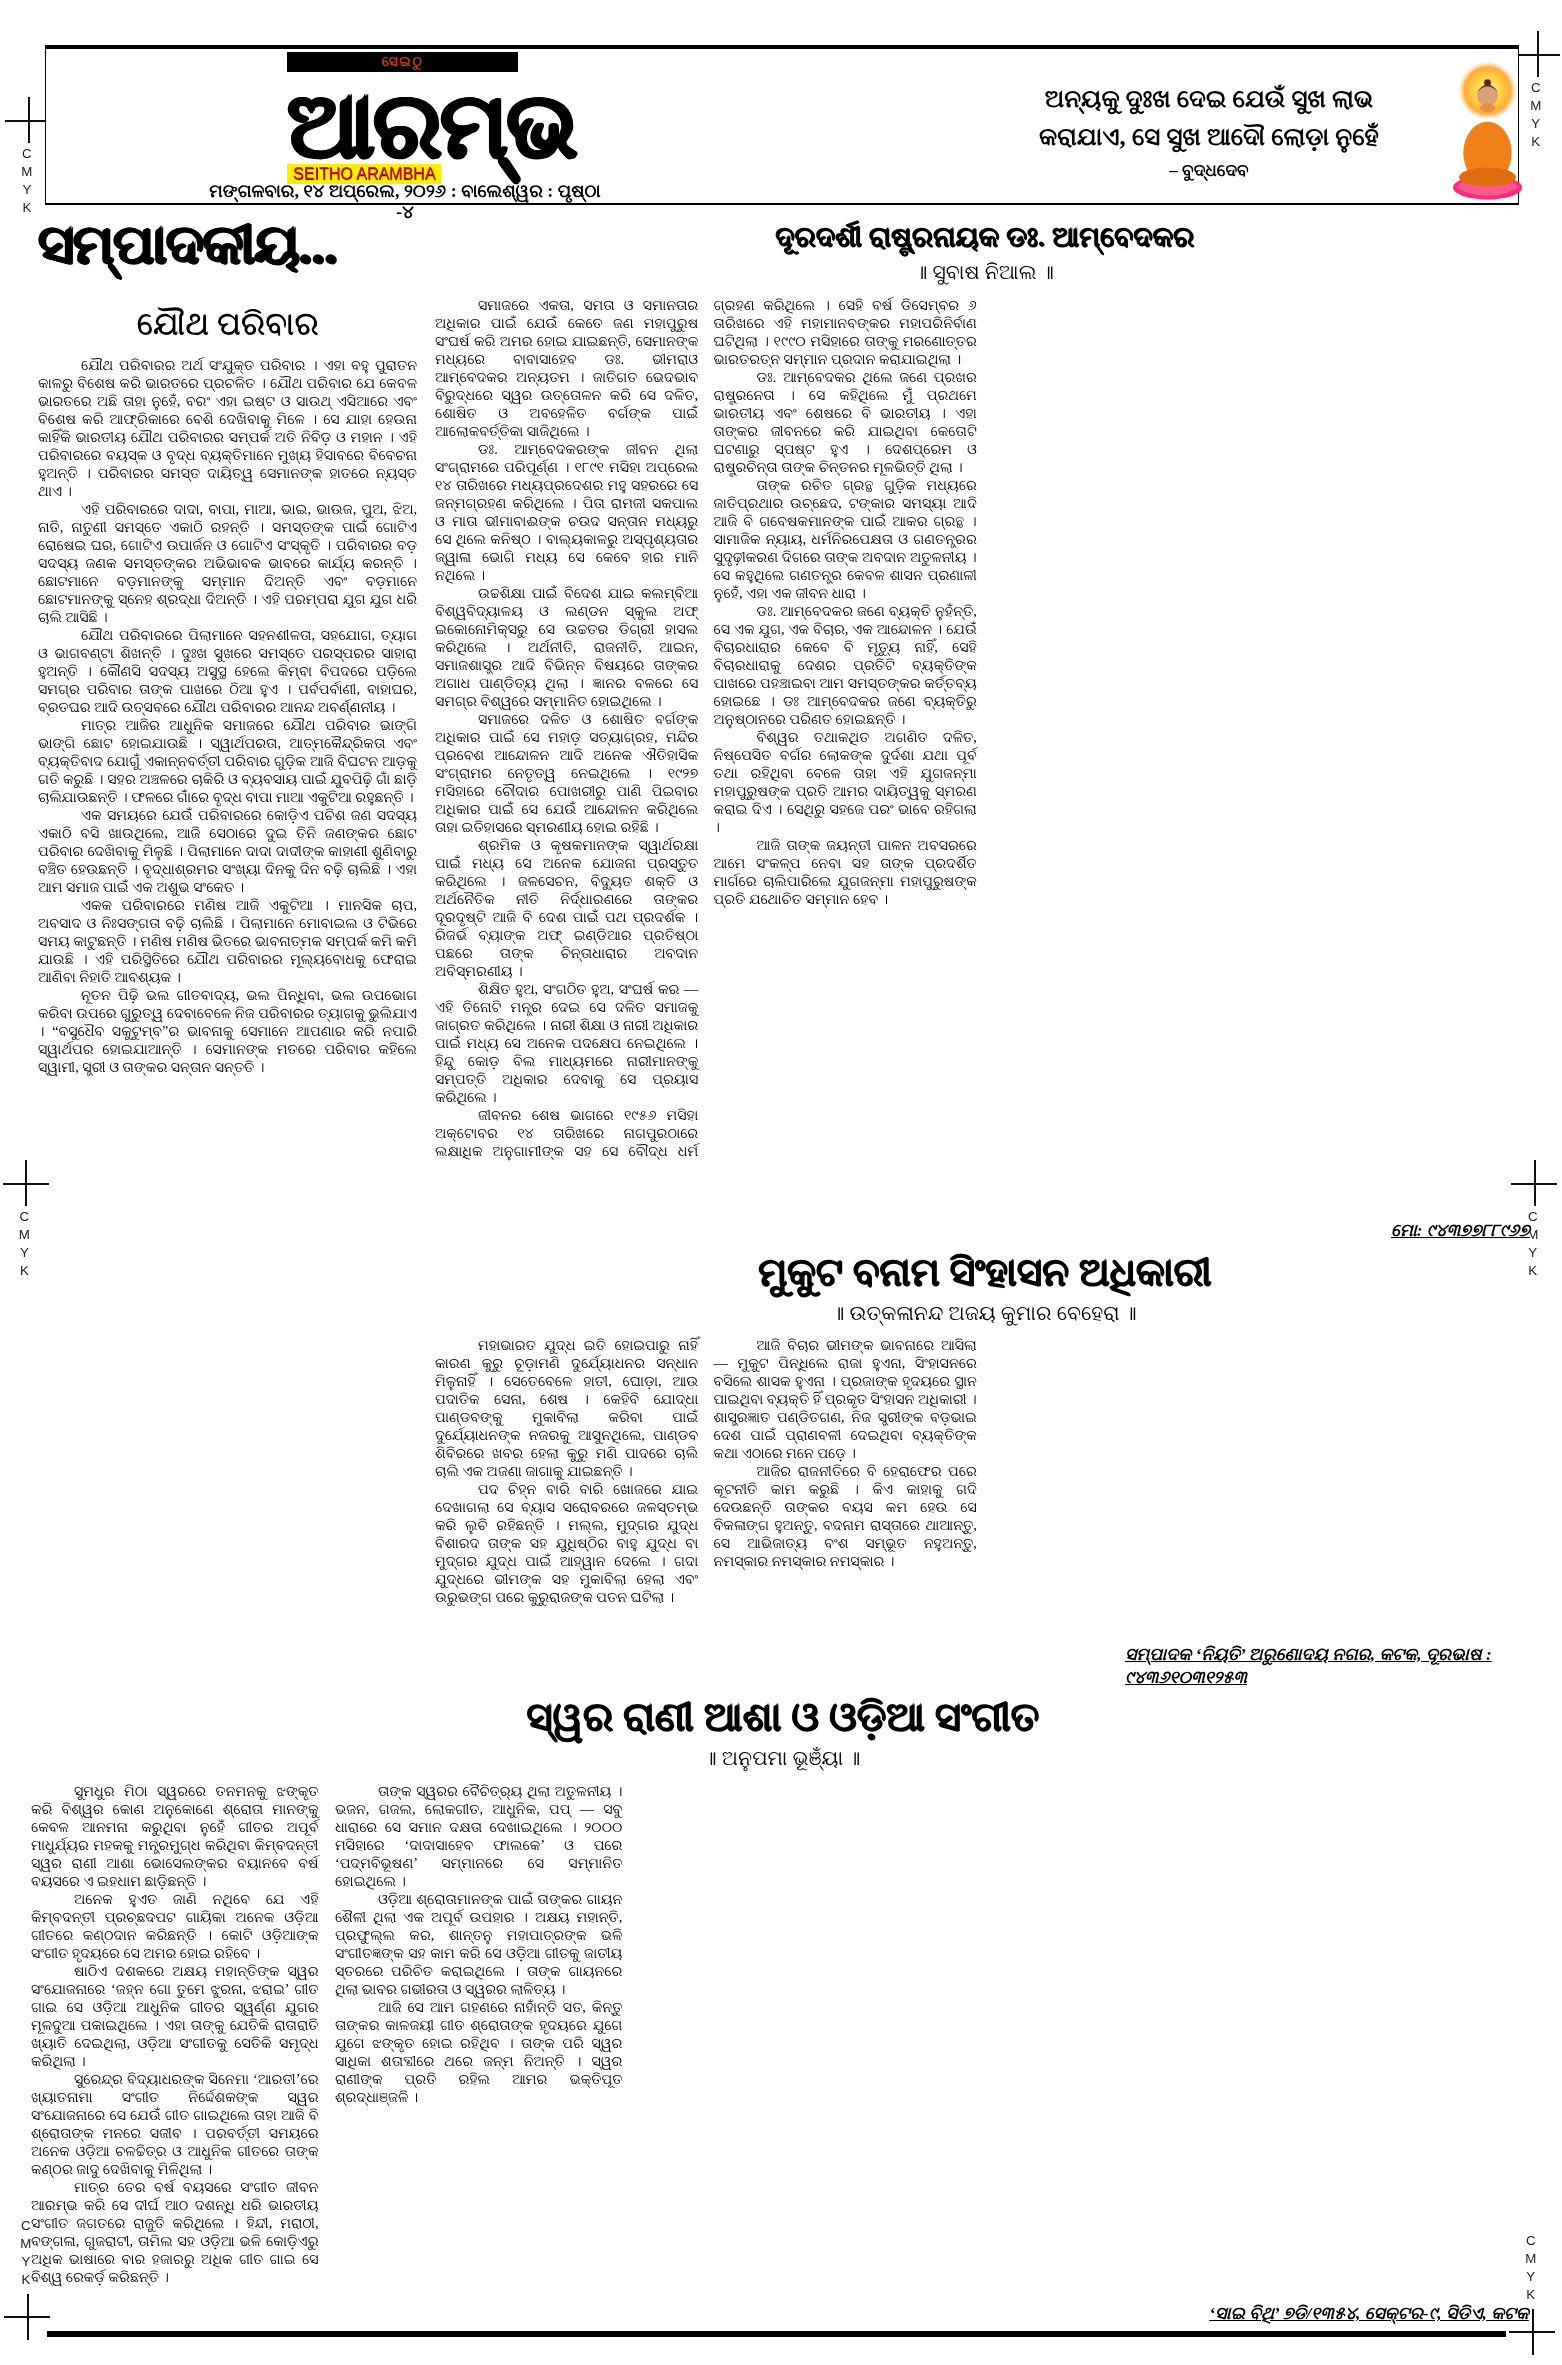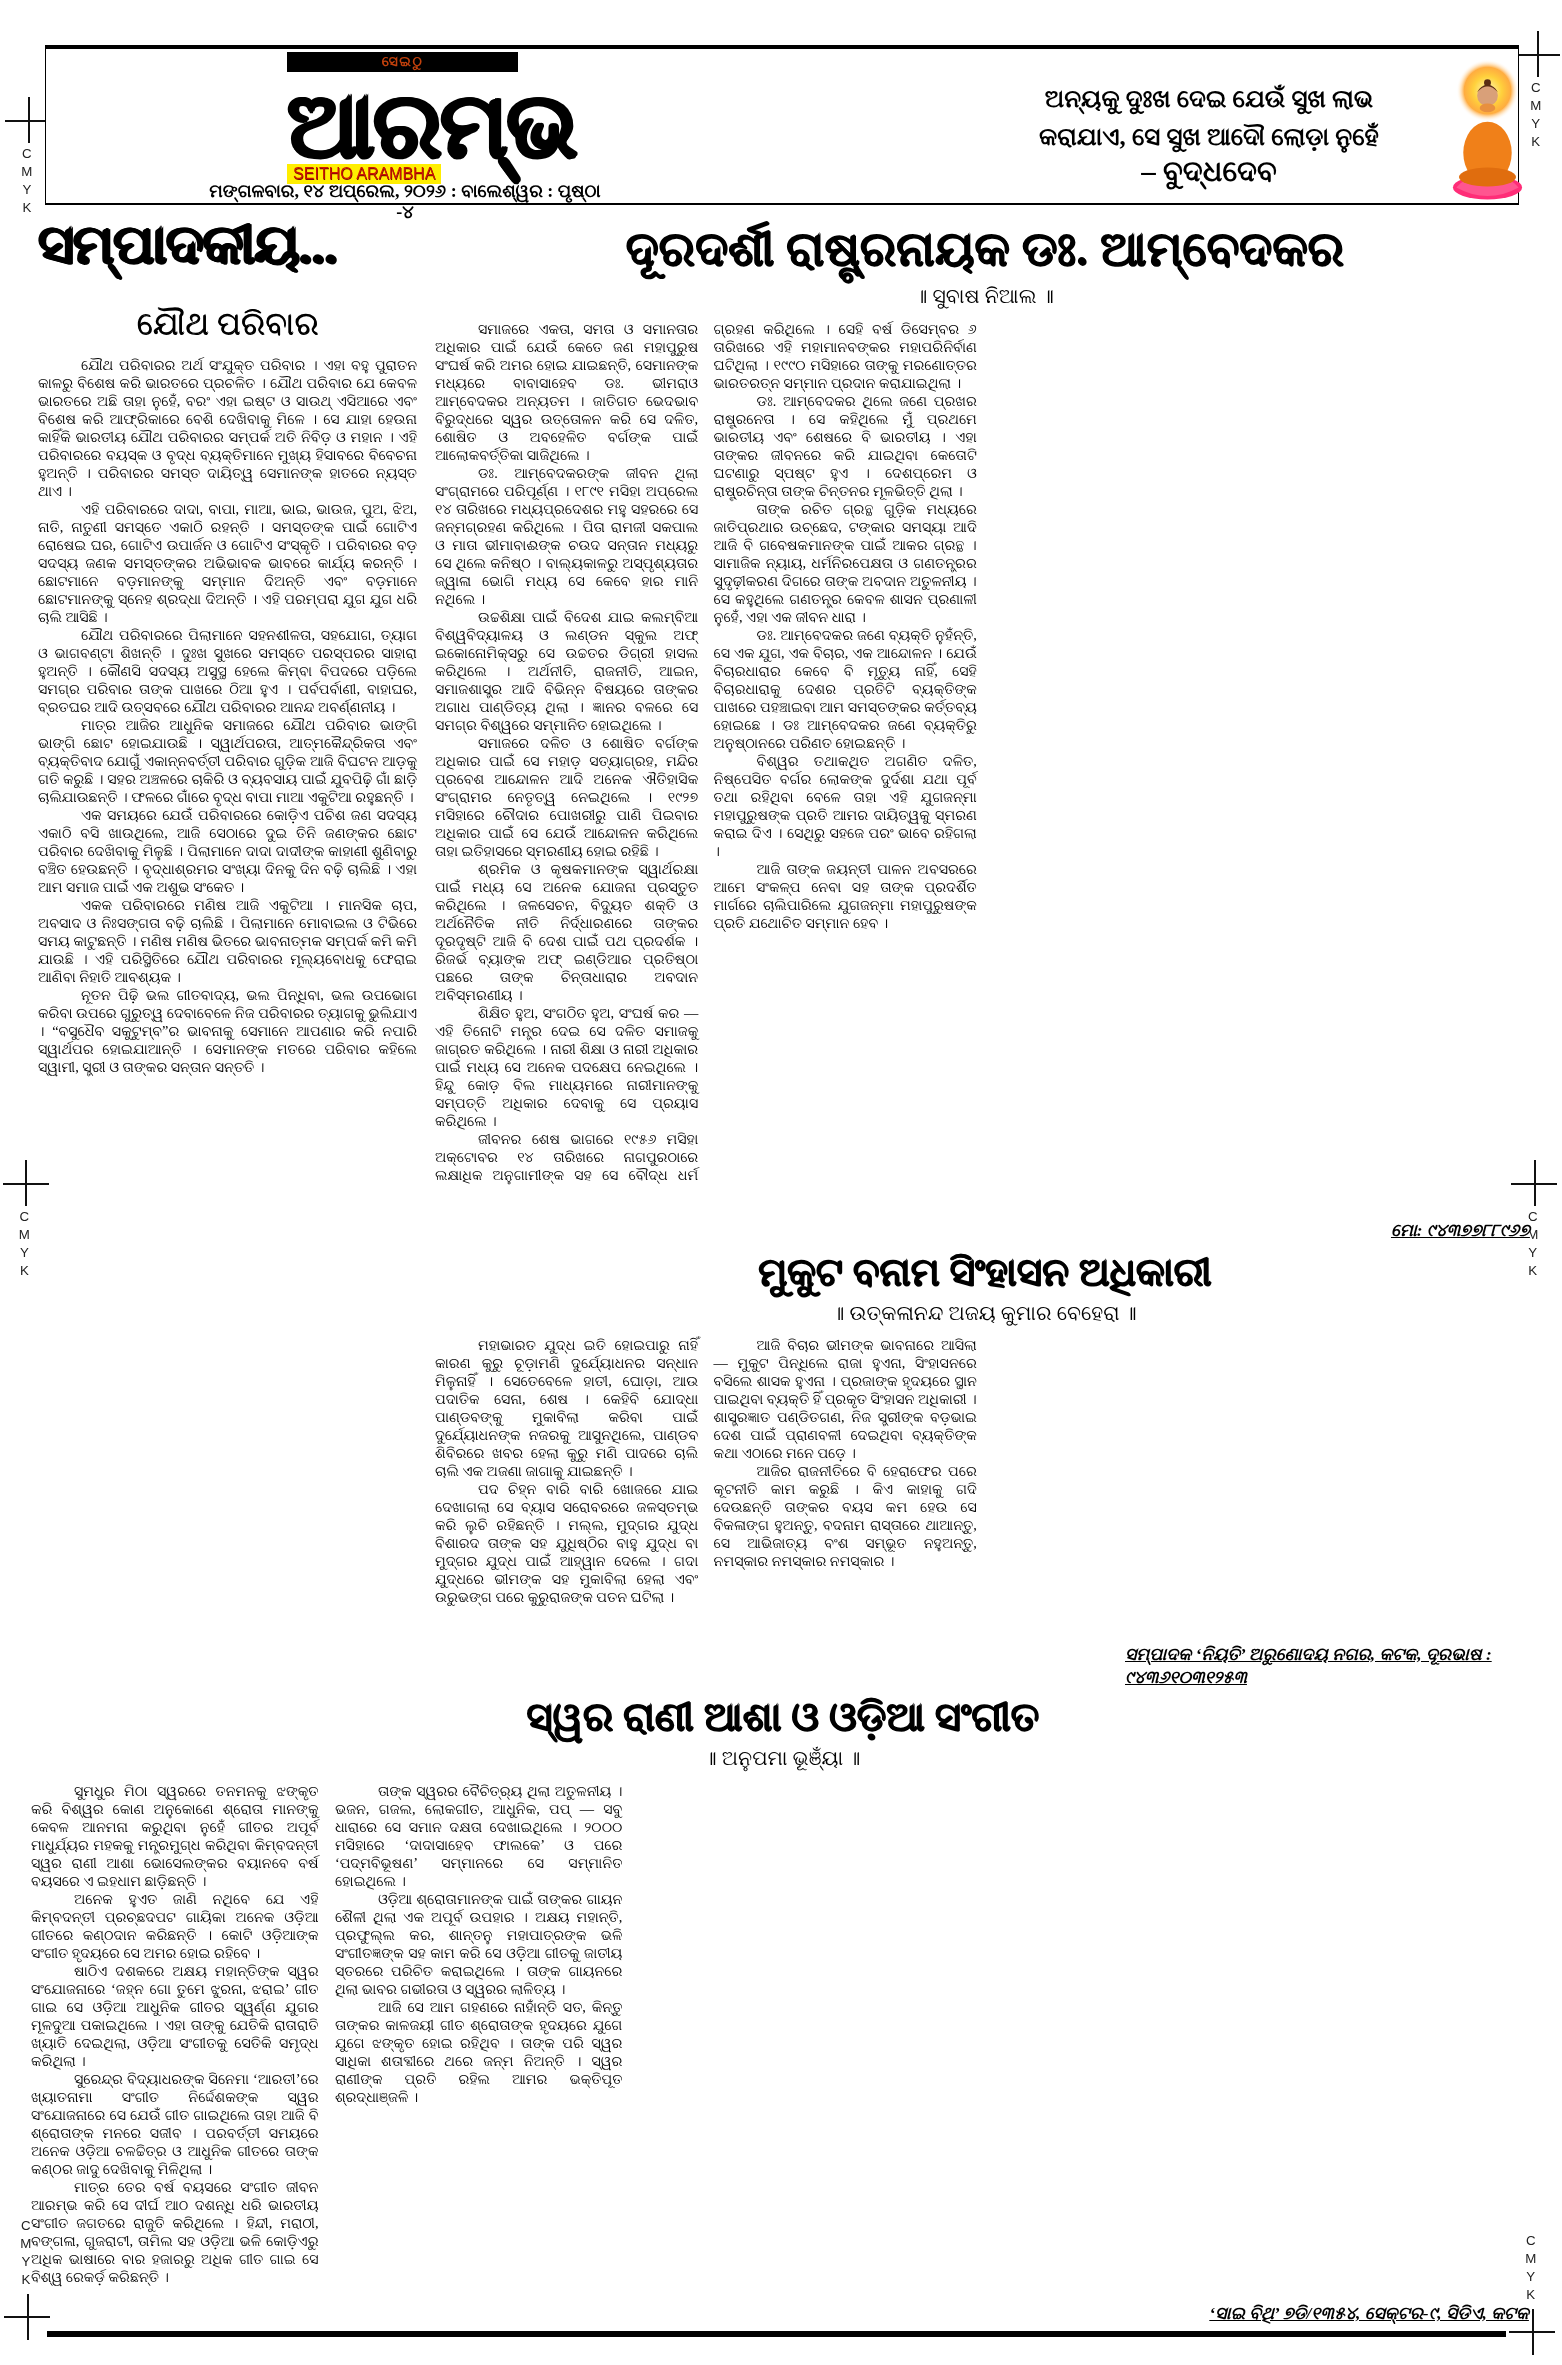--- a/index.html
+++ b/index.html
@@ -21,21 +21,21 @@
                letter-spacing:1.5px;width:100%;}
   .mast-logo{font-size:91px;line-height:108px;font-weight:bold;letter-spacing:-2px;
              text-shadow:1.5px 0 0 #000,-1.5px 0 0 #000,0 1.5px 0 #000;}
   .mast-tagline{position:absolute;left:0px;top:112px;background:#ffee00;color:#cc1500;
                 font-family:"Liberation Sans",sans-serif;font-weight:normal;font-size:16px;
                 padding:1px 6.1px;text-shadow:0.5px 0.5px 0 #7a0c00;}
   .date-line{position:absolute;left:154px;top:132px;width:410px;text-align:center;
              font-size:18px;font-weight:bold;}
   .quote{position:absolute;left:907px;top:31px;width:512px;text-align:center;
          font-weight:bold;font-size:24.6px;line-height:38px;}
-  .quote-attr{font-size:29px;line-height:30px;}
+  .quote-attr{font-size:17px;line-height:30px;}
   .buddha{position:absolute;left:1398px;top:7.2px;width:87px;height:147px;}
   
   .ed-title{font-size:55px;font-weight:bold;letter-spacing:-1px;line-height:1.1;
             text-shadow:1.5px 1px 0 #000,-1px 0 0 #000;}
   .art-headline{text-align:center;font-weight:bold;text-shadow:1px 0.5px 0 #000;}
   .byline{text-align:center;font-weight:normal;font-size:20.5px;margin-top:7.2px;}
   .subhead{text-align:center;font-weight:normal;font-size:32px;margin-top:29px;text-shadow:0.5px 0.5px 0 #000;}
   
   .bodytext{font-size:14.3px;line-height:18px;text-align:justify;overflow:hidden;}
   .bodytext p{margin:0;text-indent:43px;}
@@ -141,21 +141,21 @@
         <p>ଏହି ପରିବାରରେ ଦାଦା, ବାପା, ମାଆ, ଭାଇ, ଭାଉଜ, ପୁଅ, ଝିଅ, ନାତି, ନାତୁଣୀ ସମସ୍ତେ ଏକାଠି ରହନ୍ତି । ସମସ୍ତଙ୍କ ପାଇଁ ଗୋଟିଏ ରୋଷେଇ ଘର, ଗୋଟିଏ ଉପାର୍ଜନ ଓ ଗୋଟିଏ ସଂସ୍କୃତି । ପରିବାରର ବଡ଼ ସଦସ୍ୟ ଜଣକ ସମସ୍ତଙ୍କର ଅଭିଭାବକ ଭାବରେ କାର୍ଯ୍ୟ କରନ୍ତି । ଛୋଟମାନେ ବଡ଼ମାନଙ୍କୁ ସମ୍ମାନ ଦିଅନ୍ତି ଏବଂ ବଡ଼ମାନେ ଛୋଟମାନଙ୍କୁ ସ୍ନେହ ଶ୍ରଦ୍ଧା ଦିଅନ୍ତି । ଏହି ପରମ୍ପରା ଯୁଗ ଯୁଗ ଧରି ଚାଲି ଆସିଛି ।</p>
         <p>ଯୌଥ ପରିବାରରେ ପିଲାମାନେ ସହନଶୀଳତା, ସହଯୋଗ, ତ୍ୟାଗ ଓ ଭାଗବଣ୍ଟା ଶିଖନ୍ତି । ଦୁଃଖ ସୁଖରେ ସମସ୍ତେ ପରସ୍ପରର ସାହାରା ହୁଅନ୍ତି । କୌଣସି ସଦସ୍ୟ ଅସୁସ୍ଥ ହେଲେ କିମ୍ବା ବିପଦରେ ପଡ଼ିଲେ ସମଗ୍ର ପରିବାର ତାଙ୍କ ପାଖରେ ଠିଆ ହୁଏ । ପର୍ବପର୍ବାଣୀ, ବାହାଘର, ବ୍ରତଘର ଆଦି ଉତ୍ସବରେ ଯୌଥ ପରିବାରର ଆନନ୍ଦ ଅବର୍ଣ୍ଣନୀୟ ।</p>
         <p>ମାତ୍ର ଆଜିର ଆଧୁନିକ ସମାଜରେ ଯୌଥ ପରିବାର ଭାଙ୍ଗି ଭାଙ୍ଗି ଛୋଟ ହୋଇଯାଉଛି । ସ୍ୱାର୍ଥପରତା, ଆତ୍ମକୈନ୍ଦ୍ରିକତା ଏବଂ ବ୍ୟକ୍ତିବାଦ ଯୋଗୁଁ ଏକାନ୍ନବର୍ତ୍ତୀ ପରିବାର ଗୁଡ଼ିକ ଆଜି ବିଘଟନ ଆଡ଼କୁ ଗତି କରୁଛି । ସହର ଅଞ୍ଚଳରେ ଚାକିରି ଓ ବ୍ୟବସାୟ ପାଇଁ ଯୁବପିଢ଼ି ଗାଁ ଛାଡ଼ି ଚାଲିଯାଉଛନ୍ତି । ଫଳରେ ଗାଁରେ ବୃଦ୍ଧ ବାପା ମାଆ ଏକୁଟିଆ ରହୁଛନ୍ତି ।</p>
         <p>ଏକ ସମୟରେ ଯେଉଁ ପରିବାରରେ କୋଡ଼ିଏ ପଚିଶ ଜଣ ସଦସ୍ୟ ଏକାଠି ବସି ଖାଉଥିଲେ, ଆଜି ସେଠାରେ ଦୁଇ ତିନି ଜଣଙ୍କର ଛୋଟ ପରିବାର ଦେଖିବାକୁ ମିଳୁଛି । ପିଲାମାନେ ଦାଦା ଦାଦୀଙ୍କ କାହାଣୀ ଶୁଣିବାରୁ ବଞ୍ଚିତ ହେଉଛନ୍ତି । ବୃଦ୍ଧାଶ୍ରମର ସଂଖ୍ୟା ଦିନକୁ ଦିନ ବଢ଼ି ଚାଲିଛି । ଏହା ଆମ ସମାଜ ପାଇଁ ଏକ ଅଶୁଭ ସଂକେତ ।</p>
         <p>ଏକକ ପରିବାରରେ ମଣିଷ ଆଜି ଏକୁଟିଆ । ମାନସିକ ଚାପ, ଅବସାଦ ଓ ନିଃସଙ୍ଗତା ବଢ଼ି ଚାଲିଛି । ପିଲାମାନେ ମୋବାଇଲ ଓ ଟିଭିରେ ସମୟ କାଟୁଛନ୍ତି । ମଣିଷ ମଣିଷ ଭିତରେ ଭାବନାତ୍ମକ ସମ୍ପର୍କ କମି କମି ଯାଉଛି । ଏହି ପରିସ୍ଥିତିରେ ଯୌଥ ପରିବାରର ମୂଲ୍ୟବୋଧକୁ ଫେରାଇ ଆଣିବା ନିହାତି ଆବଶ୍ୟକ ।</p>
         <p>ନୂତନ ପିଢ଼ି ଭଲ ଗୀତବାଦ୍ୟ, ଭଲ ପିନ୍ଧିବା, ଭଲ ଉପଭୋଗ କରିବା ଉପରେ ଗୁରୁତ୍ୱ ଦେବାବେଳେ ନିଜ ପରିବାରର ତ୍ୟାଗକୁ ଭୁଲିଯାଏ । “ବସୁଧୈବ ସକୁଟୁମ୍ବ”ର ଭାବନାକୁ ସେମାନେ ଆପଣାର କରି ନପାରି ସ୍ୱାର୍ଥପର ହୋଇଯାଆନ୍ତି । ସେମାନଙ୍କ ମତରେ ପରିବାର କହିଲେ ସ୍ୱାମୀ, ସ୍ତ୍ରୀ ଓ ତାଙ୍କର ସନ୍ତାନ ସନ୍ତତି ।</p>
       </div>
   </div>
 
   <div class="sec" style="left:435px;top:221px;width:1099px;height:1022px;">
-    <div class="art-headline" style="font-size:48px;text-align:center;">ଦୂରଦର୍ଶୀ ରାଷ୍ଟ୍ରନାୟକ ଡଃ. ଆମ୍ବେଦକର</div>
+    <div class="art-headline" style="font-size:28px;text-align:center;">ଦୂରଦର୍ଶୀ ରାଷ୍ଟ୍ରନାୟକ ଡଃ. ଆମ୍ବେଦକର</div>
     <div class="byline">॥ ସୁବାଷ ନିଆଲ ॥</div>
     <div class="bodytext cols4" style="height:873px;margin-top:12.3px;">
         <p>ସମାଜରେ ଏକତା, ସମତା ଓ ସମାନତାର ଅଧିକାର ପାଇଁ ଯେଉଁ କେତେ ଜଣ ମହାପୁରୁଷ ସଂଘର୍ଷ କରି ଅମର ହୋଇ ଯାଇଛନ୍ତି, ସେମାନଙ୍କ ମଧ୍ୟରେ ବାବାସାହେବ ଡଃ. ଭୀମରାଓ ଆମ୍ବେଦକର ଅନ୍ୟତମ । ଜାତିଗତ ଭେଦଭାବ ବିରୁଦ୍ଧରେ ସ୍ୱର ଉତ୍ତୋଳନ କରି ସେ ଦଳିତ, ଶୋଷିତ ଓ ଅବହେଳିତ ବର୍ଗଙ୍କ ପାଇଁ ଆଲୋକବର୍ତ୍ତିକା ସାଜିଥିଲେ ।</p>
         <p>ଡଃ. ଆମ୍ବେଦକରଙ୍କ ଜୀବନ ଥିଲା ସଂଗ୍ରାମରେ ପରିପୂର୍ଣ୍ଣ । ୧୮୯୧ ମସିହା ଅପ୍ରେଲ ୧୪ ତାରିଖରେ ମଧ୍ୟପ୍ରଦେଶର ମହୁ ସହରରେ ସେ ଜନ୍ମଗ୍ରହଣ କରିଥିଲେ । ପିତା ରାମଜୀ ସକପାଲ ଓ ମାତା ଭୀମାବାଈଙ୍କ ଚଉଦ ସନ୍ତାନ ମଧ୍ୟରୁ ସେ ଥିଲେ କନିଷ୍ଠ । ବାଲ୍ୟକାଳରୁ ଅସ୍ପୃଶ୍ୟତାର ଜ୍ୱାଳା ଭୋଗି ମଧ୍ୟ ସେ କେବେ ହାର ମାନି ନଥିଲେ ।</p>
         <p>ଉଚ୍ଚଶିକ୍ଷା ପାଇଁ ବିଦେଶ ଯାଇ କଲମ୍ବିଆ ବିଶ୍ୱବିଦ୍ୟାଳୟ ଓ ଲଣ୍ଡନ ସ୍କୁଲ ଅଫ୍ ଇକୋନୋମିକ୍ସରୁ ସେ ଉଚ୍ଚତର ଡିଗ୍ରୀ ହାସଲ କରିଥିଲେ । ଅର୍ଥନୀତି, ରାଜନୀତି, ଆଇନ, ସମାଜଶାସ୍ତ୍ର ଆଦି ବିଭିନ୍ନ ବିଷୟରେ ତାଙ୍କର ଅଗାଧ ପାଣ୍ଡିତ୍ୟ ଥିଲା । ଜ୍ଞାନର ବଳରେ ସେ ସମଗ୍ର ବିଶ୍ୱରେ ସମ୍ମାନିତ ହୋଇଥିଲେ ।</p>
         <p>ସମାଜରେ ଦଳିତ ଓ ଶୋଷିତ ବର୍ଗଙ୍କ ଅଧିକାର ପାଇଁ ସେ ମହାଡ଼ ସତ୍ୟାଗ୍ରହ, ମନ୍ଦିର ପ୍ରବେଶ ଆନ୍ଦୋଳନ ଆଦି ଅନେକ ଐତିହାସିକ ସଂଗ୍ରାମର ନେତୃତ୍ୱ ନେଇଥିଲେ । ୧୯୨୭ ମସିହାରେ ଚୌଦାର ପୋଖରୀରୁ ପାଣି ପିଇବାର ଅଧିକାର ପାଇଁ ସେ ଯେଉଁ ଆନ୍ଦୋଳନ କରିଥିଲେ ତାହା ଇତିହାସରେ ସ୍ମରଣୀୟ ହୋଇ ରହିଛି ।</p>
         <p>ଶ୍ରମିକ ଓ କୃଷକମାନଙ୍କ ସ୍ୱାର୍ଥରକ୍ଷା ପାଇଁ ମଧ୍ୟ ସେ ଅନେକ ଯୋଜନା ପ୍ରସ୍ତୁତ କରିଥିଲେ । ଜଳସେଚନ, ବିଦ୍ୟୁତ ଶକ୍ତି ଓ ଅର୍ଥନୈତିକ ନୀତି ନିର୍ଦ୍ଧାରଣରେ ତାଙ୍କର ଦୂରଦୃଷ୍ଟି ଆଜି ବି ଦେଶ ପାଇଁ ପଥ ପ୍ରଦର୍ଶକ । ରିଜର୍ଭ ବ୍ୟାଙ୍କ ଅଫ୍ ଇଣ୍ଡିଆର ପ୍ରତିଷ୍ଠା ପଛରେ ତାଙ୍କ ଚିନ୍ତାଧାରାର ଅବଦାନ ଅବିସ୍ମରଣୀୟ ।</p>
         <p>ଶିକ୍ଷିତ ହୁଅ, ସଂଗଠିତ ହୁଅ, ସଂଘର୍ଷ କର — ଏହି ତିନୋଟି ମନ୍ତ୍ର ଦେଇ ସେ ଦଳିତ ସମାଜକୁ ଜାଗ୍ରତ କରିଥିଲେ । ନାରୀ ଶିକ୍ଷା ଓ ନାରୀ ଅଧିକାର ପାଇଁ ମଧ୍ୟ ସେ ଅନେକ ପଦକ୍ଷେପ ନେଇଥିଲେ । ହିନ୍ଦୁ କୋଡ଼ ବିଲ ମାଧ୍ୟମରେ ନାରୀମାନଙ୍କୁ ସମ୍ପତ୍ତି ଅଧିକାର ଦେବାକୁ ସେ ପ୍ରୟାସ କରିଥିଲେ ।</p>
         <p>ଜୀବନର ଶେଷ ଭାଗରେ ୧୯୫୬ ମସିହା ଅକ୍ଟୋବର ୧୪ ତାରିଖରେ ନାଗପୁରଠାରେ ଲକ୍ଷାଧିକ ଅନୁଗାମୀଙ୍କ ସହ ସେ ବୌଦ୍ଧ ଧର୍ମ ଗ୍ରହଣ କରିଥିଲେ । ସେହି ବର୍ଷ ଡିସେମ୍ବର ୬ ତାରିଖରେ ଏହି ମହାମାନବଙ୍କର ମହାପରିନିର୍ବାଣ ଘଟିଥିଲା । ୧୯୯୦ ମସିହାରେ ତାଙ୍କୁ ମରଣୋତ୍ତର ଭାରତରତ୍ନ ସମ୍ମାନ ପ୍ରଦାନ କରାଯାଇଥିଲା ।</p>
         <p>ଡଃ. ଆମ୍ବେଦକର ଥିଲେ ଜଣେ ପ୍ରଖର ରାଷ୍ଟ୍ରନେତା । ସେ କହିଥିଲେ ମୁଁ ପ୍ରଥମେ ଭାରତୀୟ ଏବଂ ଶେଷରେ ବି ଭାରତୀୟ । ଏହା ତାଙ୍କର ଜୀବନରେ କରି ଯାଇଥିବା କେତୋଟି ଘଟଣାରୁ ସ୍ପଷ୍ଟ ହୁଏ । ଦେଶପ୍ରେମ ଓ ରାଷ୍ଟ୍ରଚିନ୍ତା ତାଙ୍କ ଚିନ୍ତନର ମୂଳଭିତ୍ତି ଥିଲା ।</p>

